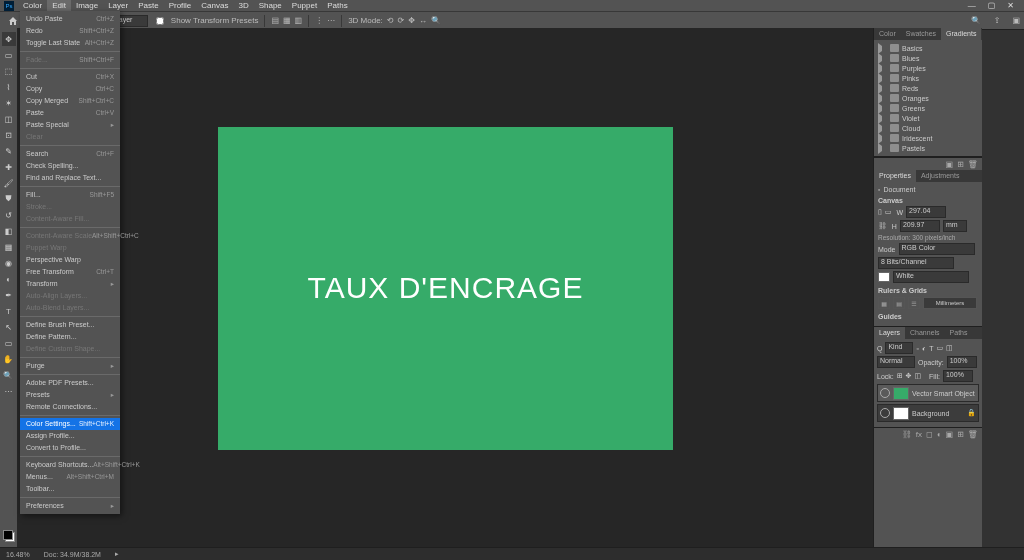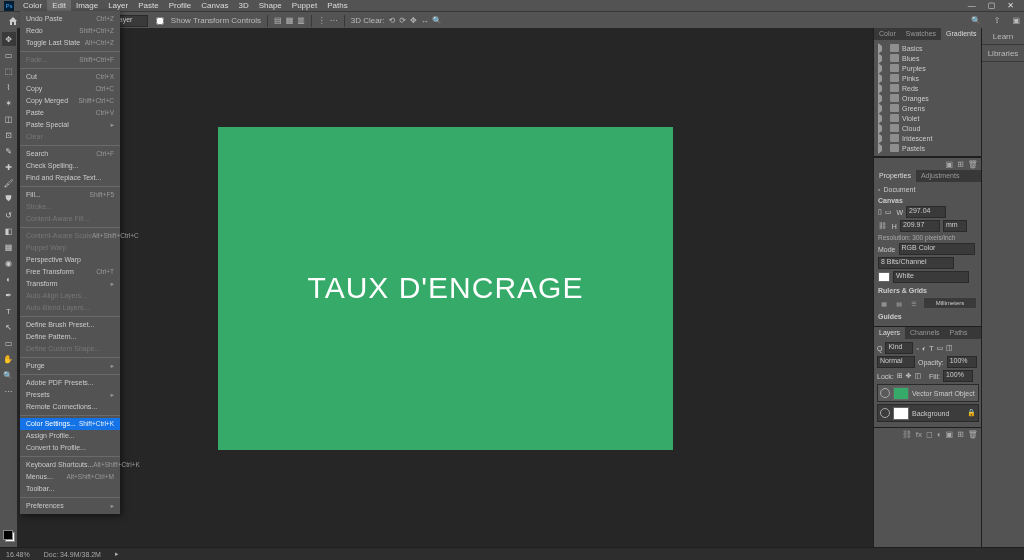--- a/index.html
+++ b/index.html
@@ -79,30 +79,30 @@
       <svg width="10" height="10" viewBox="0 0 10 10">
         <path d="M5 1 L9 5 L8 5 L8 9 L6 9 L6 6 L4 6 L4 9 L2 9 L2 5 L1 5 Z" fill="#ccc"></path>
       </svg>
     </span>
   <span>✥</span>
   <span class="sep"></span>
   <input type="checkbox" style="width: 8px; height: 8px;">
   <span>Auto Select:</span>
   <span class="ipt" style="width:30px">Layer</span>
   <input type="checkbox" style="width: 8px; height: 8px;">
-  <span>Show Transform Controls</span>
+  <span>Show Transform Presets</span>
   <span class="sep"></span>
   <span>▤</span>
   <span>▦</span>
   <span>▥</span>
   <span class="sep"></span>
   <span>⋮</span>
   <span>⋯</span>
   <span class="sep"></span>
-  <span>3D Clear:</span>
+  <span>3D Mode:</span>
   <span>⟲</span>
   <span>⟳</span>
   <span>✥</span>
   <span>↔</span>
   <span>🔍</span>
   <span style="flex:1"></span>
   <span style="padding:0 4px">🔍</span>
   <span style="padding:0 4px">⇪</span>
   <span style="padding:0 4px">▣</span>
 </div>
@@ -296,28 +296,20 @@
       <span>⛓</span>
       <span>fx</span>
       <span>◻</span>
       <span>◐</span>
       <span>▣</span>
       <span>⊞</span>
       <span>🗑</span>
     </div>
   </div>
 
-  <div class="rightcol2">
-    <div class="rbtn">
-        <span>Learn</span>
-      </div>
-    <div class="rbtn">
-        <span>Libraries</span>
-      </div>
-  </div>
 </div>
 
 <div class="status">
   <span>16.48%</span>
   <span>Doc: 34.9M/38.2M</span>
   <span>▸</span>
 </div>
 
 <div class="ctx-menu" id="edit-menu">
     <div class="mi">

